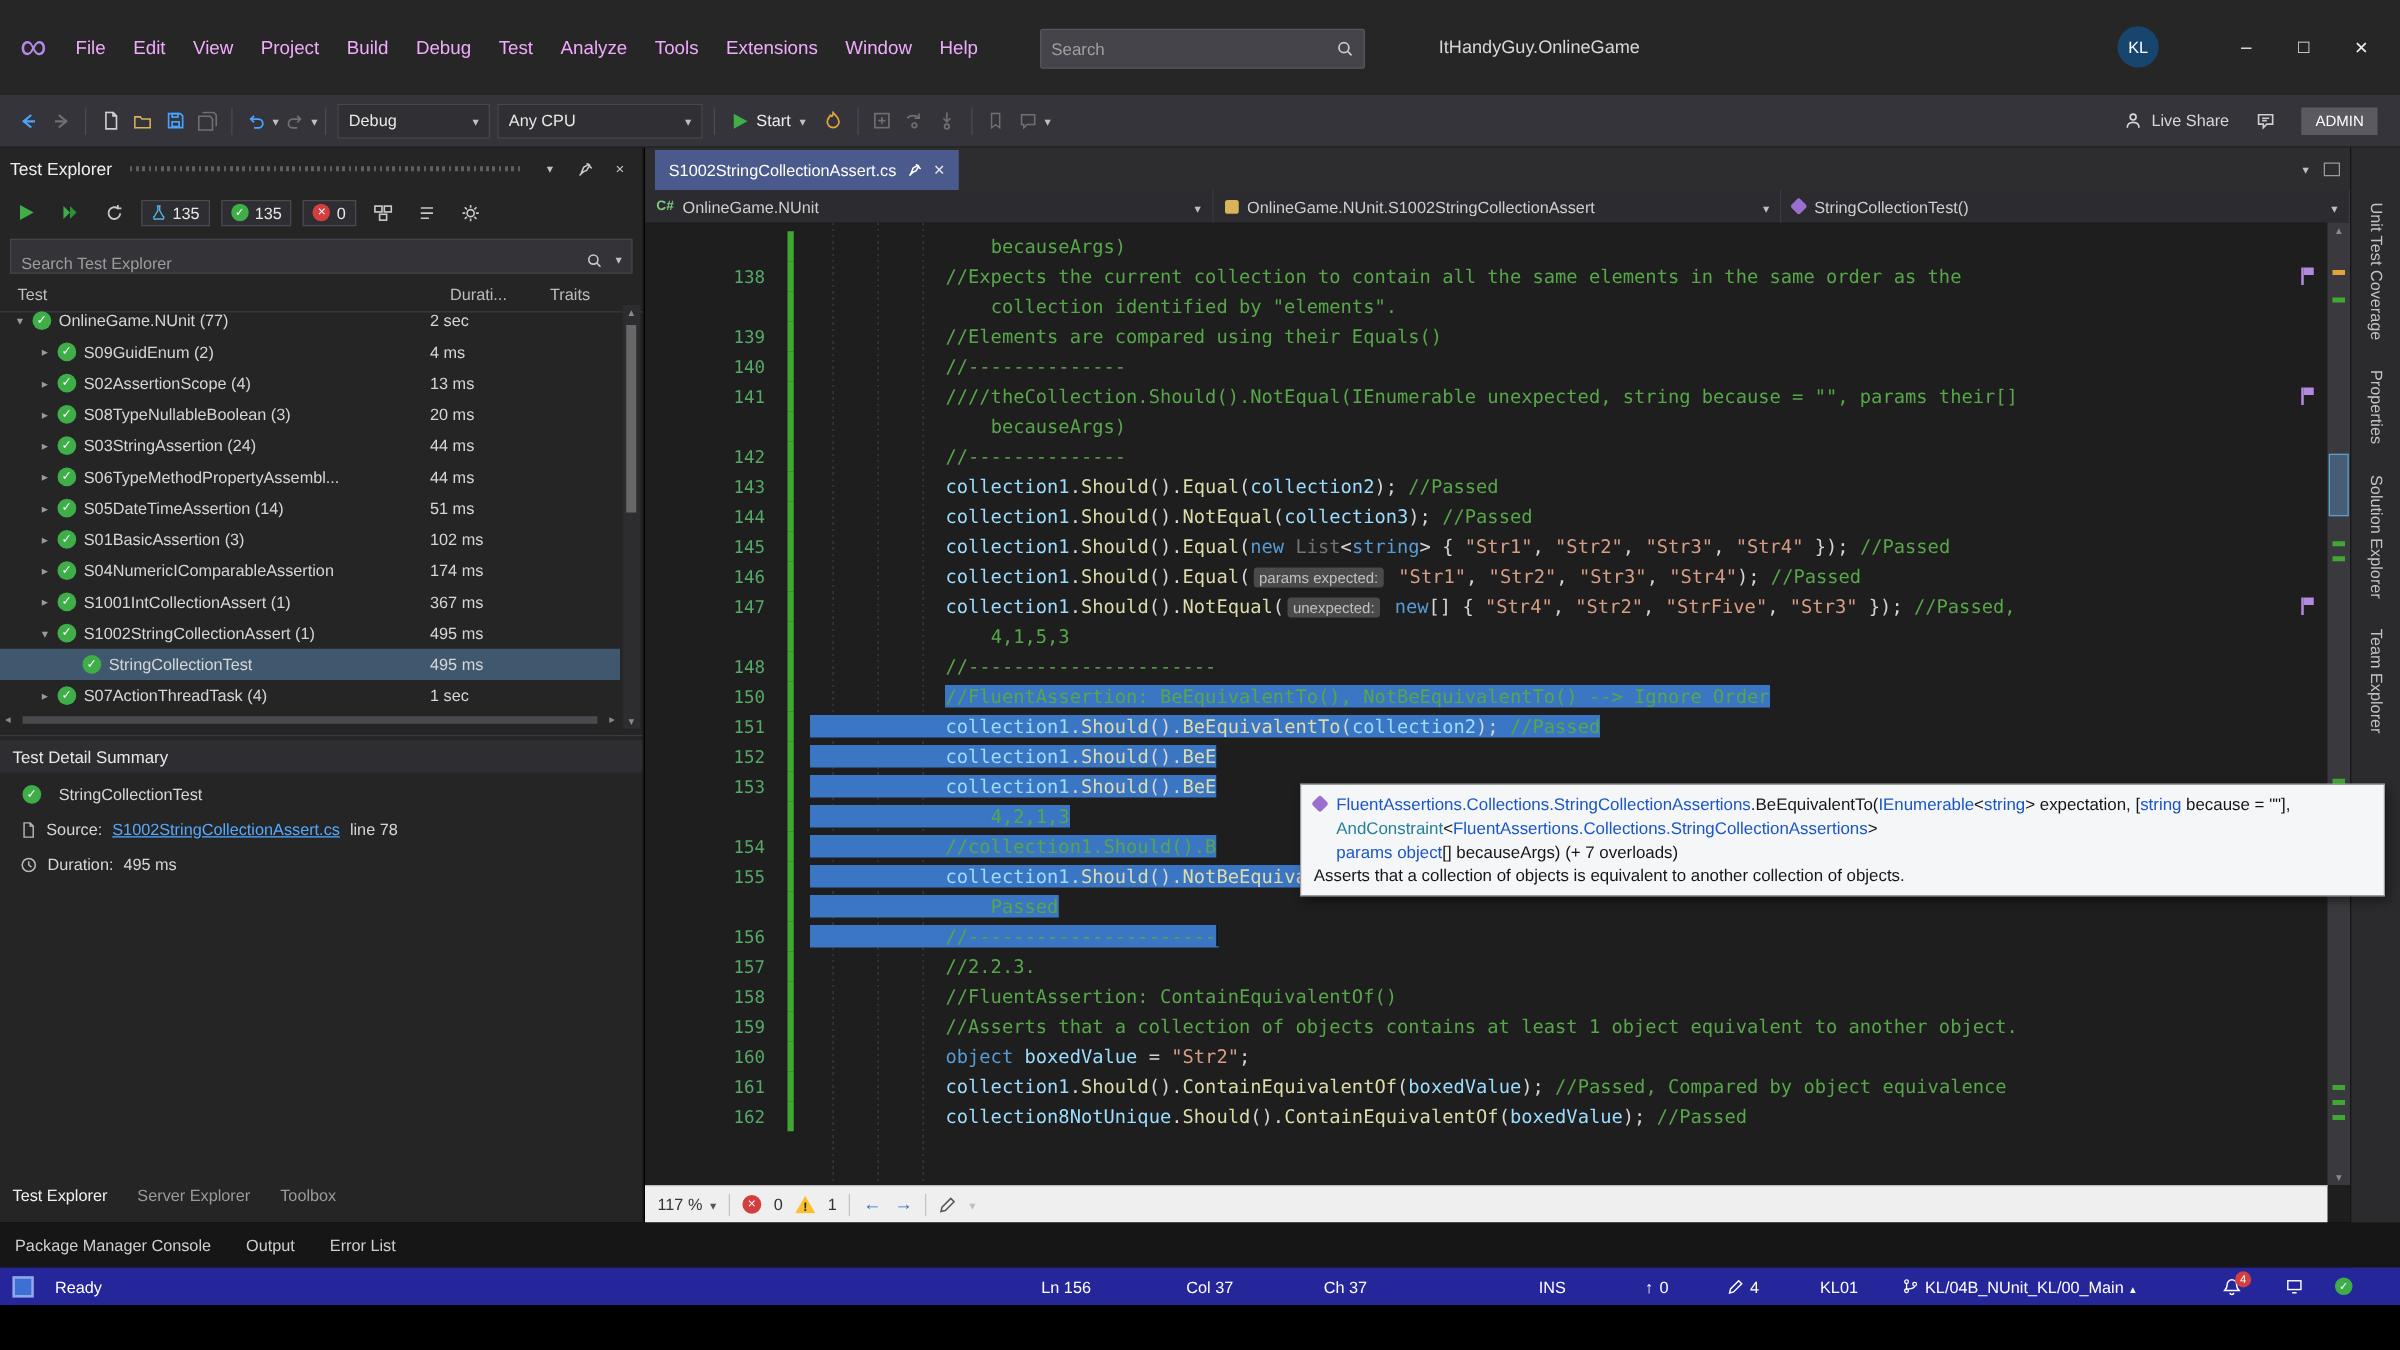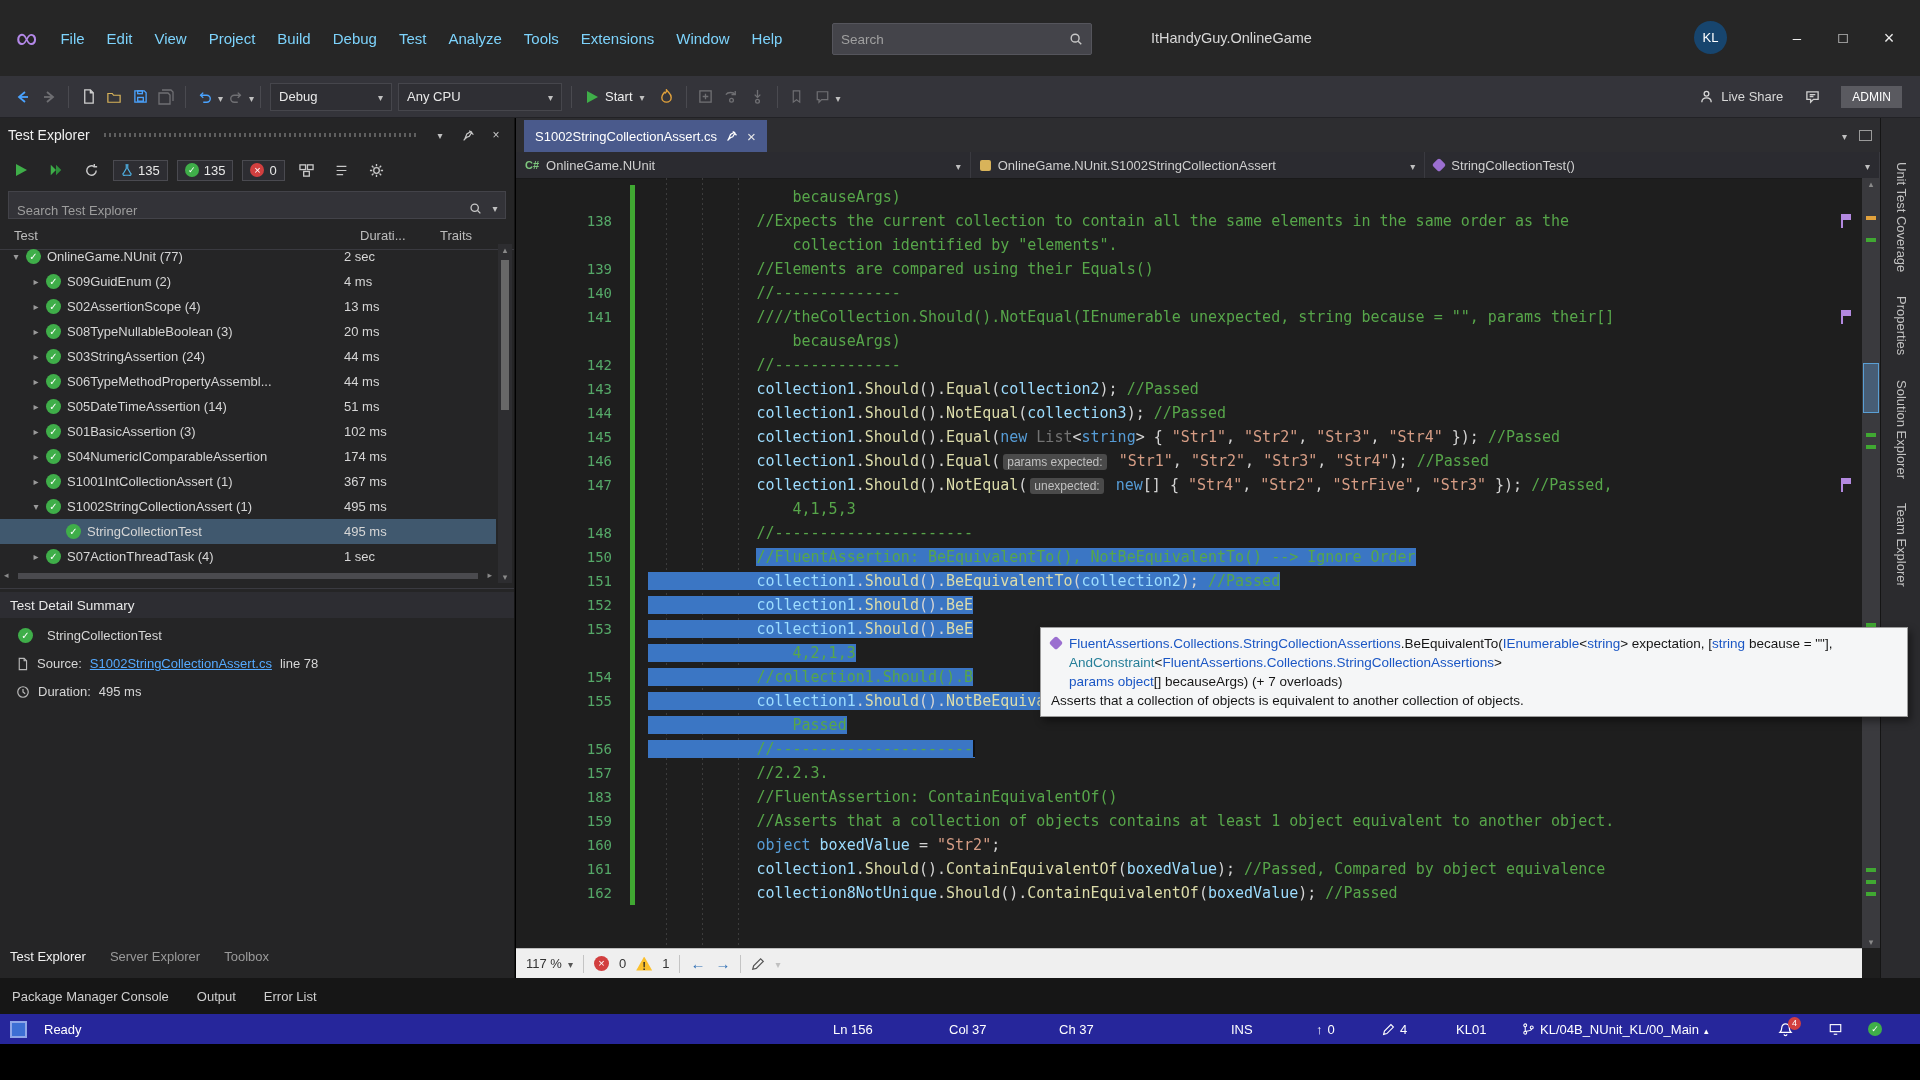--- a/index.html
+++ b/index.html
@@ -5,21 +5,21 @@
   html,body{margin:0;padding:0}
   body{width:1920px;height:1080px;position:relative;overflow:hidden;background:#000;
        font-family:"Liberation Sans",sans-serif;-webkit-font-smoothing:antialiased;color:#ddd}
   svg{display:block}
 
   
   .titlebar{position:absolute;left:0;top:0;width:1920px;height:76px;background:#262626;
             display:flex;align-items:center}
   .vs-logo{margin-left:16px;font-size:30px;color:#b388e8;line-height:1}
   .menubar{margin-left:12px;display:flex}
-  .menu-item{padding:0 11px;font-size:15px;color:#7dd3fc;cursor:default}
+  .menu-item{padding:0 11px;font-size:15px;color:#f0abfc;cursor:default}
   .tb-search{position:absolute;left:832px;top:23px;width:258px;height:30px;background:#44444a;
              border:1px solid #55555c;border-radius:2px;display:flex;align-items:center}
   .tb-search input{flex:1;background:transparent;border:0;outline:0;color:#fdba74;
                    font:13.5px "Liberation Sans",sans-serif;padding:0 8px}
   .tb-search input::placeholder{color:#a0a0a0}
   .tb-search .mag{margin-right:8px}
   .sln-title{position:absolute;left:1151px;top:0;line-height:76px;font-size:14.5px;color:#d8d8d8}
   .avatar{position:absolute;left:1694px;top:21px;width:33px;height:33px;border-radius:50%;
           background:#17456e;color:#fff;font-size:13px;display:flex;align-items:center;justify-content:center}
   .wbtn{position:absolute;top:0;height:76px;width:46px;line-height:76px;text-align:center;
@@ -593,21 +593,21 @@
         <div class="code-row"><span class="ln">150</span><span class="chbar"></span><span class="ctext">            <span class="selbg"><span class="tok-cm">//FluentAssertion: BeEquivalentTo(), NotBeEquivalentTo() --&gt; Ignore Order</span></span></span></div>
         <div class="code-row"><span class="ln">151</span><span class="chbar"></span><span class="ctext"><span class="selbg">            <span class="tok-id">collection1</span><span class="tok-pl">.</span><span class="tok-me">Should</span><span class="tok-pl">().</span><span class="tok-me">BeEquivalentTo</span><span class="tok-pl">(</span><span class="tok-id">collection2</span><span class="tok-pl">); </span><span class="tok-cm">//Passed</span></span></span></div>
         <div class="code-row"><span class="ln">152</span><span class="chbar"></span><span class="ctext"><span class="selbg">            <span class="tok-id">collection1</span><span class="tok-pl">.</span><span class="tok-me">Should</span><span class="tok-pl">().</span><span class="tok-me">BeE</span></span></span></div>
         <div class="code-row"><span class="ln">153</span><span class="chbar"></span><span class="ctext"><span class="selbg">            <span class="tok-id">collection1</span><span class="tok-pl">.</span><span class="tok-me">Should</span><span class="tok-pl">().</span><span class="tok-me">BeE</span></span></span></div>
         <div class="code-row"><span class="ln"></span><span class="chbar"></span><span class="ctext"><span class="selbg">                <span class="tok-cm">4,2,1,3</span></span></span></div>
         <div class="code-row"><span class="ln">154</span><span class="chbar"></span><span class="ctext"><span class="selbg">            <span class="tok-cm">//collection1.Should().B</span></span></span></div>
         <div class="code-row"><span class="ln">155</span><span class="chbar"></span><span class="ctext"><span class="selbg">            <span class="tok-id">collection1</span><span class="tok-pl">.</span><span class="tok-me">Should</span><span class="tok-pl">().</span><span class="tok-me">NotBeEquivalentTo</span><span class="tok-pl">(</span><span class="tok-hint">unexpected:</span><span class="tok-pl"> </span><span class="tok-kw">new</span><span class="tok-pl">[] { </span><span class="tok-st">"Str4"</span><span class="tok-pl">, </span><span class="tok-st">"Str2"</span><span class="tok-pl">, </span><span class="tok-st">"StrFive"</span><span class="tok-pl">, </span><span class="tok-st">"Str3"</span><span class="tok-pl"> }); </span><span class="tok-cm">//</span></span></span><span class="pin-mark"></span></div>
         <div class="code-row"><span class="ln"></span><span class="chbar"></span><span class="ctext"><span class="selbg">                <span class="tok-cm">Passed</span></span></span></div>
         <div class="code-row"><span class="ln">156</span><span class="chbar"></span><span class="ctext"><span class="selbg">            <span class="tok-cm">//----------------------</span><span class="caret-bar"></span></span></span></div>
         <div class="code-row"><span class="ln">157</span><span class="chbar"></span><span class="ctext">            <span class="tok-cm">//2.2.3.</span></span></div>
-        <div class="code-row"><span class="ln">183</span><span class="chbar"></span><span class="ctext">            <span class="tok-cm">//FluentAssertion: ContainEquivalentOf()</span></span></div>
+        <div class="code-row"><span class="ln">158</span><span class="chbar"></span><span class="ctext">            <span class="tok-cm">//FluentAssertion: ContainEquivalentOf()</span></span></div>
         <div class="code-row"><span class="ln">159</span><span class="chbar"></span><span class="ctext">            <span class="tok-cm">//Asserts that a collection of objects contains at least 1 object equivalent to another object.</span></span></div>
         <div class="code-row"><span class="ln">160</span><span class="chbar"></span><span class="ctext">            <span class="tok-kw">object</span><span class="tok-pl"> </span><span class="tok-id">boxedValue</span><span class="tok-pl"> = </span><span class="tok-st">"Str2"</span><span class="tok-pl">;</span></span></div>
         <div class="code-row"><span class="ln">161</span><span class="chbar"></span><span class="ctext">            <span class="tok-id">collection1</span><span class="tok-pl">.</span><span class="tok-me">Should</span><span class="tok-pl">().</span><span class="tok-me">ContainEquivalentOf</span><span class="tok-pl">(</span><span class="tok-id">boxedValue</span><span class="tok-pl">); </span><span class="tok-cm">//Passed, Compared by object equivalence</span></span></div>
         <div class="code-row"><span class="ln">162</span><span class="chbar"></span><span class="ctext">            <span class="tok-id">collection8NotUnique</span><span class="tok-pl">.</span><span class="tok-me">Should</span><span class="tok-pl">().</span><span class="tok-me">ContainEquivalentOf</span><span class="tok-pl">(</span><span class="tok-id">boxedValue</span><span class="tok-pl">); </span><span class="tok-cm">//Passed</span></span></div>
       </div>
   </div>
   <div class="ed-status">
     <span class="zoom-box">
       <span>117 %</span>
       <span class="caret"></span>

